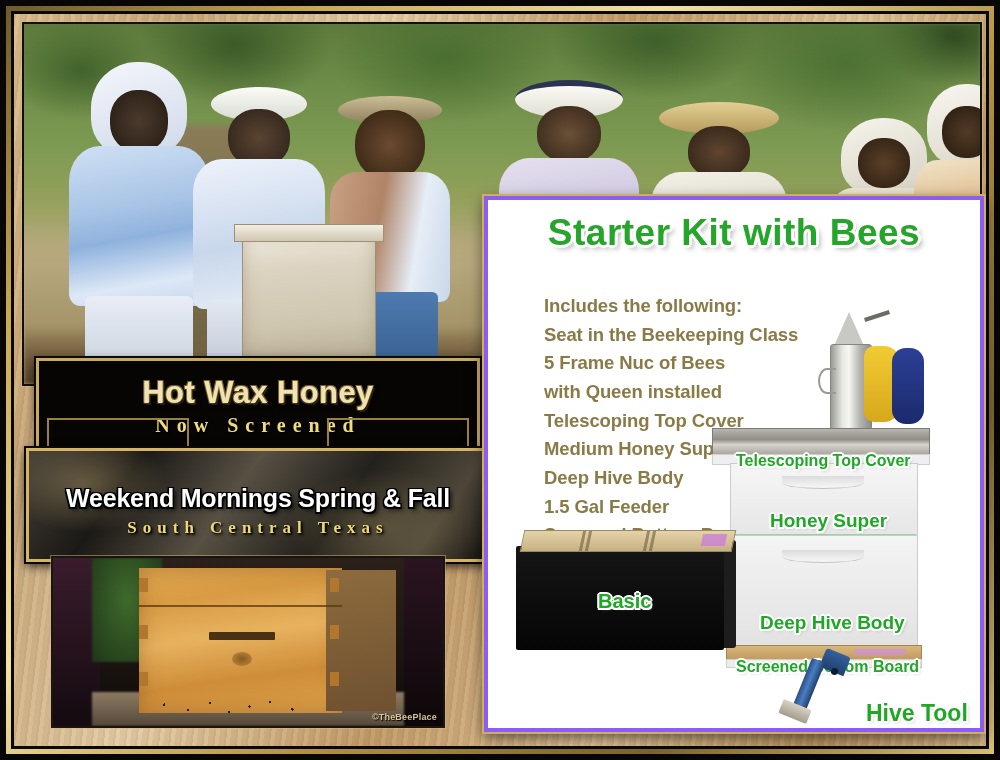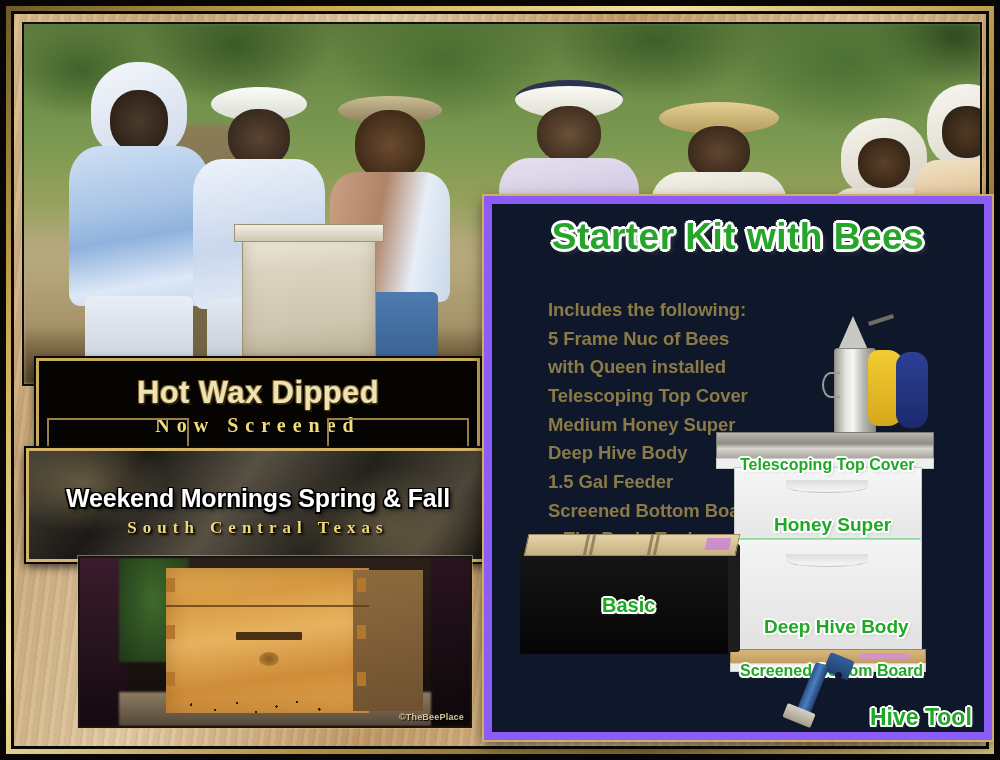--- a/index.html
+++ b/index.html
@@ -74,21 +74,21 @@
         linear-gradient(125deg,#423d34 0%,#1b1916 22%,#575043 44%,#23211c 66%,#4d4639 86%,#15130f 100%);
       display:flex;flex-direction:column;align-items:center;justify-content:center;overflow:hidden;}
   .cl-line1{font-size:27px;font-weight:bold;color:#f2e6c2;letter-spacing:.2px;
       text-shadow:-1px -1px 0 #5e4d22,1px -1px 0 #5e4d22,-1px 1px 0 #2e2610,2px 2px 0 #191307,3px 3px 4px rgba(0,0,0,.9);}
   .cl-line2{font-size:25px;font-weight:bold;color:#ffffff;margin-top:11px;letter-spacing:-.2px;
       text-shadow:-1.5px -1.5px 0 #000,1.5px -1.5px 0 #000,-1.5px 1.5px 0 #000,1.5px 1.5px 0 #000,3px 3px 4px rgba(0,0,0,.85);}
   .cl-line3{font-family:"Liberation Serif",serif;font-size:17px;font-weight:bold;letter-spacing:6px;
       color:#efd878;margin-top:5px;text-shadow:1px 1px 2px #000,2px 2px 3px rgba(0,0,0,.8);}
 
   
-  .photo-hive{position:absolute;left:78px;top:556px;width:390px;height:168px;overflow:hidden;
+  .photo-hive{position:absolute;left:51px;top:556px;width:390px;height:168px;overflow:hidden;
       border:2px solid #1a1510;box-shadow:0 0 0 1px rgba(214,186,118,.5);background:#0369a1;}
   .ph-bg{position:absolute;inset:0;background:linear-gradient(180deg,#2b2019,#0f0b09);}
   .ph-leftdark{position:absolute;left:0;top:0;width:12%;height:100%;
       background:linear-gradient(180deg,#3a1c2c,#140a10);}
   .ph-rightdark{position:absolute;right:0;top:0;width:10%;height:100%;
       background:linear-gradient(180deg,#2a1420,#0d0709);}
   .ph-greenery{position:absolute;left:10%;top:0;width:18%;height:62%;
       background:radial-gradient(ellipse at 50% 40%,#3f6a2c,#1f3618);filter:blur(1px);}
   .ph-ground{position:absolute;left:10%;bottom:0;width:80%;height:20%;
       background:linear-gradient(180deg,#8d7b62,#56493a);filter:blur(1px);}
@@ -107,22 +107,22 @@
                  radial-gradient(circle 2px at 37% 30%,#2b1d0c 0 60%,transparent 61%),
                  radial-gradient(circle 2px at 48% 80%,#2b1d0c 0 60%,transparent 61%),
                  radial-gradient(circle 2px at 60% 50%,#2b1d0c 0 60%,transparent 61%),
                  radial-gradient(circle 2px at 72% 25%,#2b1d0c 0 60%,transparent 61%),
                  radial-gradient(circle 2px at 85% 65%,#2b1d0c 0 60%,transparent 61%);}
   .ph-mark{position:absolute;right:6px;bottom:4px;font-size:9px;font-weight:bold;color:#d8c59a;
       text-shadow:1px 1px 1px #000;letter-spacing:.2px;}
   .ph-dovetail{position:absolute;width:9px;height:14px;background:#b2772c;}
 
   
-  .kit{position:absolute;left:484px;top:196px;width:492px;height:528px;background:#0f172a;
-      border:8px solid #8b5cf6;box-shadow:0 0 0 2px #cdae62,0 5px 14px rgba(0,0,0,.6);overflow:hidden;}
+  .kit{position:absolute;left:484px;top:196px;width:492px;height:528px;background:#ffffff;
+      border:4px solid #8b5cf6;box-shadow:0 0 0 2px #cdae62,0 5px 14px rgba(0,0,0,.6);overflow:hidden;}
   .kit-title{position:absolute;left:0;top:12px;width:100%;text-align:center;
       font-size:37px;font-weight:bold;color:#25a52a;letter-spacing:.5px;
       text-shadow:-2px -2px 0 #fff,2px -2px 0 #fff,-2px 2px 0 #fff,2px 2px 0 #fff,
                   0 -3px 0 #fff,0 3px 0 #fff,-3px 0 0 #fff,3px 0 0 #fff,
                   4px 4px 5px rgba(90,90,90,.45);}
   .kit-list{position:absolute;left:16px;top:76px;width:258px;}
   .kit-list li{list-style:none;font-size:18.5px;font-weight:bold;color:#8a7a46;
       line-height:1.55;white-space:nowrap;letter-spacing:-.1px;}
 
   
@@ -246,21 +246,21 @@
       <div class="veil" style="top:42px;width:50px;height:52px;background:radial-gradient(ellipse,#513a25,#261a0f);"></div>
       <div class="body" style="top:96px;width:106px;height:138px;background:linear-gradient(170deg,#f0e3c8,#d9a86f 55%,#e8d3ad);"></div>
       <div class="legs" style="top:226px;width:88px;height:94px;background:linear-gradient(180deg,#c98f56,#8d6137);"></div>
     </div>
 
     <div style="position:absolute;left:218px;top:208px;width:132px;height:126px;background:linear-gradient(175deg,#efeade 0%,#dbd3c0 30%,#cfc6b0 70%,#b8ae96 100%);border:1px solid #9c9076;box-shadow:inset 0 0 16px rgba(120,105,75,.35);"></div>
     <div style="position:absolute;left:210px;top:200px;width:148px;height:16px;background:linear-gradient(180deg,#f3eee3,#cfc7b2);border:1px solid #9c9076;"></div>
   </div>
 
   <div class="banner-wax">
-    <div class="wax-line1">Hot Wax Dipped</div>
+    <div class="wax-line1">Hot Wax Honey</div>
     <div class="wax-line2">Now Screened</div>
     <div class="wax-notch l"></div>
     <div class="wax-notch r"></div>
   </div>
 
   <div class="banner-class">
     <div class="cl-line2">Weekend Mornings Spring &amp; Fall</div>
     <div class="cl-line3">South Central Texas</div>
   </div>
 
@@ -284,20 +284,21 @@
     <div class="ph-bees"></div>
     <div class="ph-mark">©TheBeePlace</div>
   </div>
 
   <div class="kit">
 
     <div class="kit-title">Starter Kit with Bees</div>
 
     <ul class="kit-list">
       <li>Includes the following:</li>
+      <li>Seat in the Beekeeping Class</li>
       <li>5 Frame Nuc of Bees</li>
       <li>with Queen installed</li>
       <li>Telescoping Top Cover</li>
       <li>Medium Honey Super</li>
       <li>Deep Hive Body</li>
       <li>1.5 Gal Feeder</li>
       <li>Screened Bottom Board</li>
       <li>+ The Basic Tools</li>
       <li>4"x7" Smoker</li>
       <li>9" Hive Tool</li>

